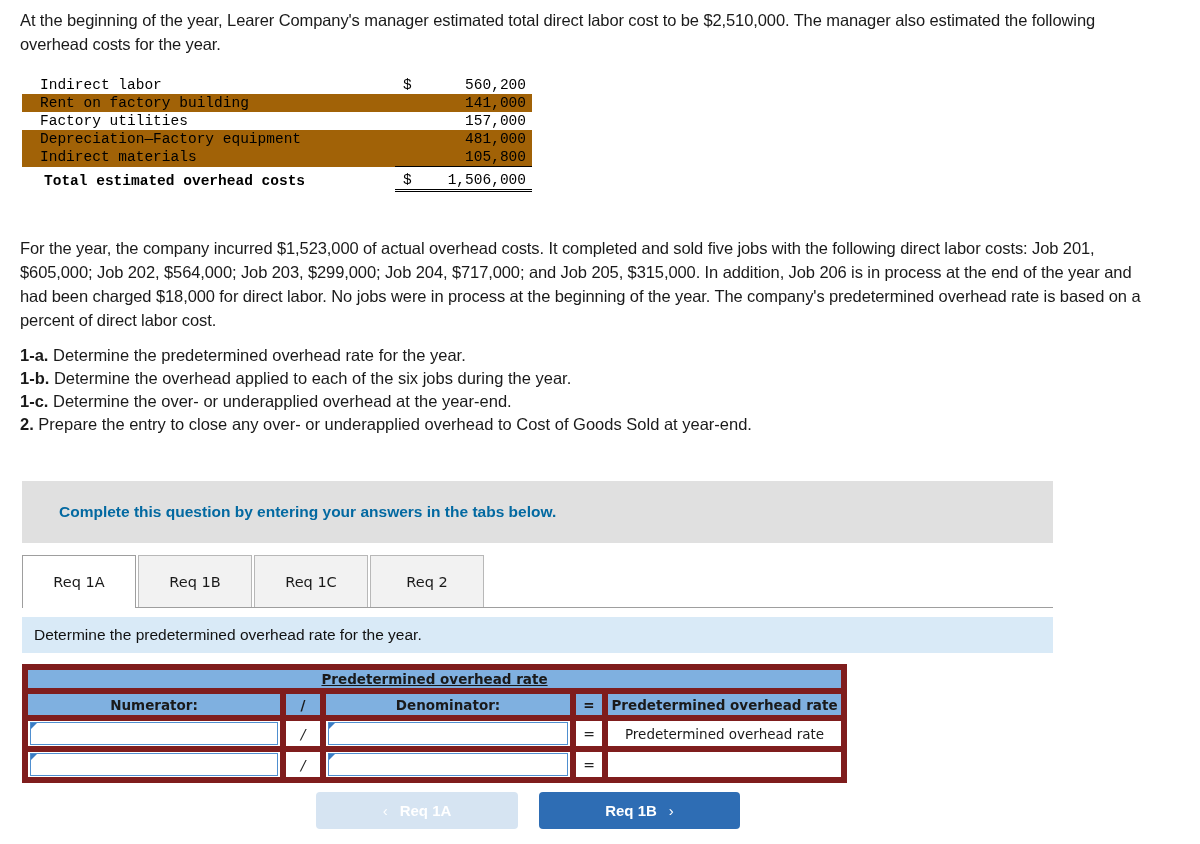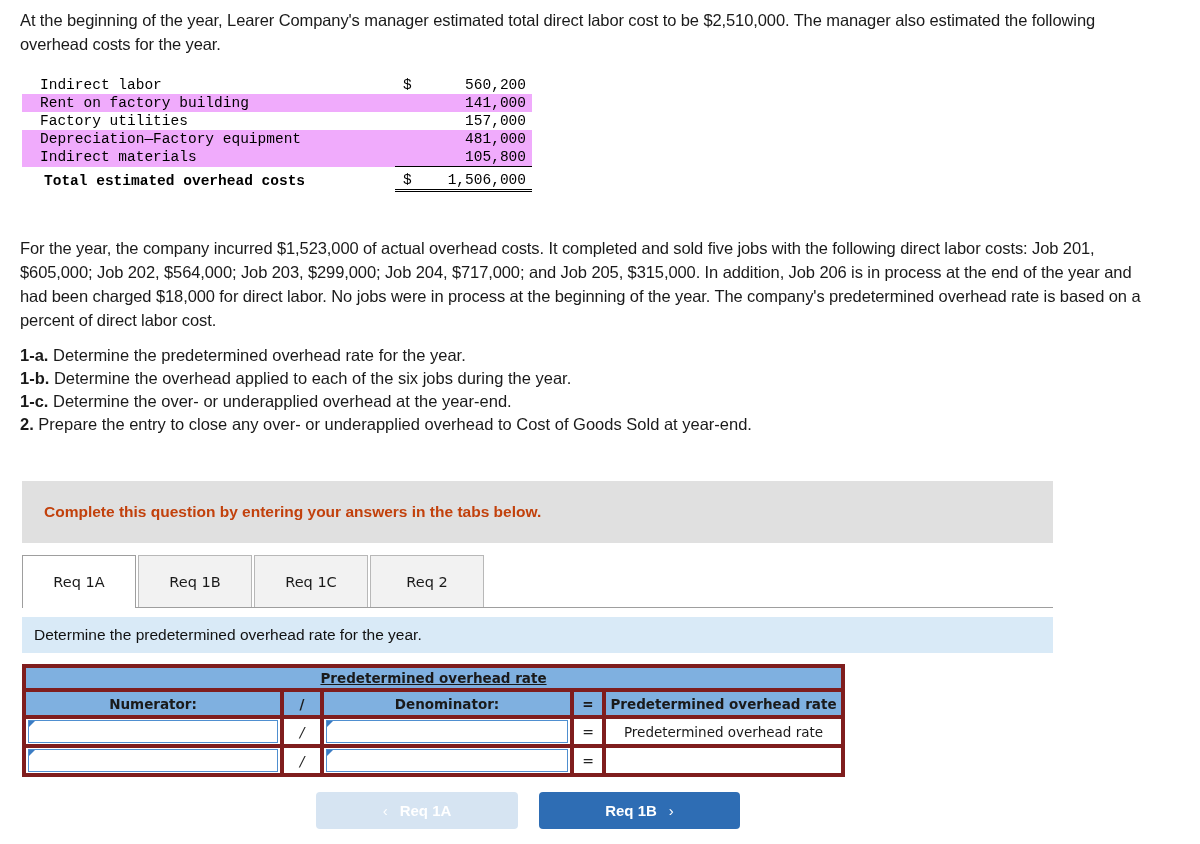--- a/index.html
+++ b/index.html
@@ -29,21 +29,21 @@
   #overhead-table {
     position: absolute;
     left: 22px;
     top: 76px;
     width: 510px;
     font-family: "Liberation Mono", "DejaVu Sans Mono", monospace;
     font-size: 14.5px;
     border-collapse: collapse;
   }
   #overhead-table td { padding: 1px 0 1px 0; height: 18px; vertical-align: middle; }
-  #overhead-table tr.shaded { background: #f0abfc; }
+  #overhead-table tr.shaded { background: #a16207; }
   #overhead-table td.lbl { padding-left: 18px; white-space: nowrap; }
   #overhead-table td.cur { width: 26px; text-align: left; padding-left: 8px; }
   #overhead-table td.amt { text-align: right; padding-right: 6px; white-space: nowrap; }
   #overhead-table tr.total-row td { padding-top: 5px; }
   #overhead-table tr.total-row td.lbl { padding-left: 22px; font-weight: bold; }
   #overhead-table tr.subtotal-line td.cur,
   #overhead-table tr.subtotal-line td.amt { border-bottom: 1.3px solid #000; }
   #overhead-table tr.total-row td.cur,
   #overhead-table tr.total-row td.amt {
     border-bottom: 3px double #000;
@@ -61,24 +61,24 @@
 
   
   #instruction-banner {
     position: absolute;
     left: 22px; top: 481px;
     width: 1031px; height: 62px;
     background: #e0e0e0;
     display: flex; align-items: center;
   }
   #instruction-banner .txt {
-    padding-left: 22px;
     font-size: 15.5px;
     font-weight: bold;
-    color: #c2410c;
+    color: #0369a1;
+    margin-left: 37px;
   }
 
   
   #tab-strip {
     position: absolute;
     left: 22px; top: 555px;
     width: 1031px; height: 53px;
     display: flex;
     align-items: flex-end;
     border-bottom: 1px solid #9e9e9e;
@@ -121,21 +121,21 @@
 
   
   #answer-table {
     position: absolute;
     left: 22px; top: 664px;
     width: 819px;
     border-collapse: collapse;
     table-layout: fixed;
   }
   #answer-table td {
-    border: 4px solid #7f1d1d;
+    border: 6px solid #7f1d1d;
     height: 25px;
     font-size: 13.5px;
     font-family: "DejaVu Sans", sans-serif;
   }
   #answer-table .hdr-blue {
     background: #7fb0e0;
     text-align: center;
     font-weight: bold;
     color: #1a1a1a;
   }

